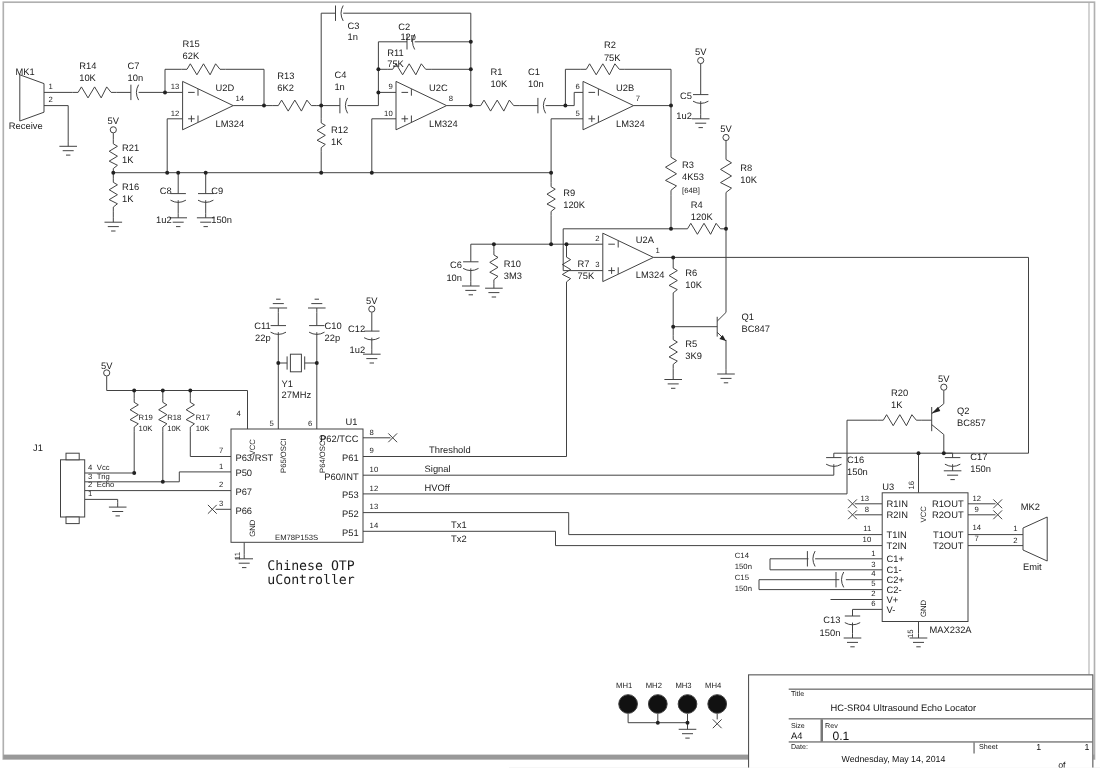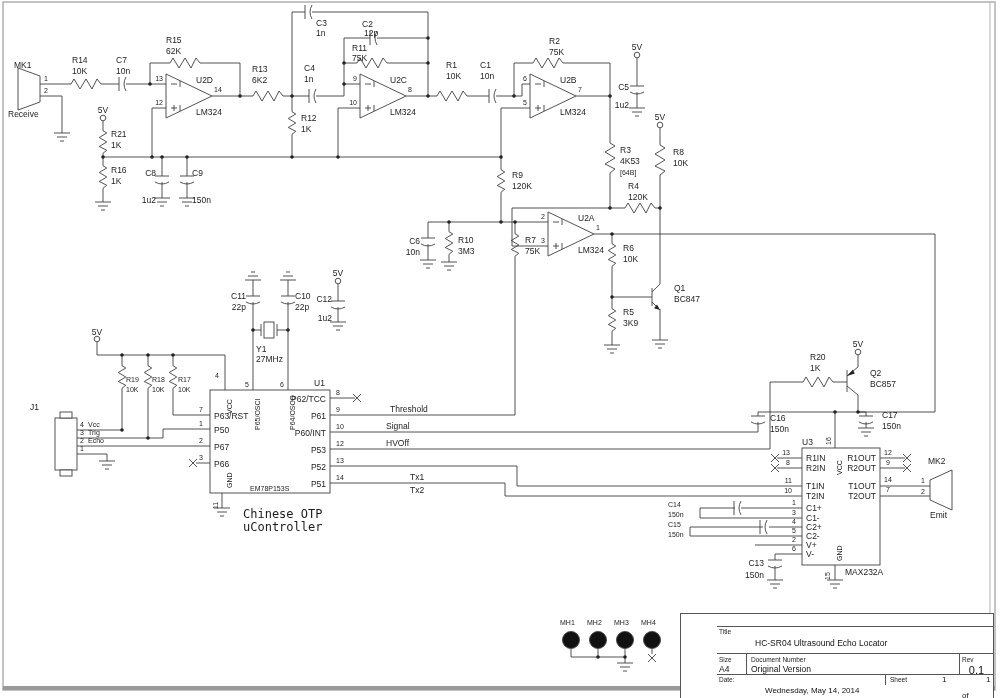--- a/index.html
+++ b/index.html
@@ -422,24 +422,20 @@
   <div class="tb-strip"></div>
   <div class="tb-title-row">
     <span class="tb-tag">Title</span>
     <div class="tb-title">HC-SR04 Ultrasound Echo Locator</div>
   </div>
   <div class="tb-mid">
     <div class="tb-size">
       <span class="tb-tag">Size</span>
       <div class="tb-size-val">A4</div>
     </div>
-    <div class="tb-doc">
-      <span class="tb-tag">Document Number</span>
-      <div class="tb-doc-val">Original Version</div>
-    </div>
     <div class="tb-rev">
       <span class="tb-tag">Rev</span>
       <div class="tb-rev-val">0.1</div>
     </div>
   </div>
   <div class="tb-bot">
     <span class="tb-tag">Date:</span>
     <span class="tb-date">Wednesday, May 14, 2014</span>
     <span class="tb-sheetbox">
       <span class="tb-sheet-lbl">Sheet</span>

